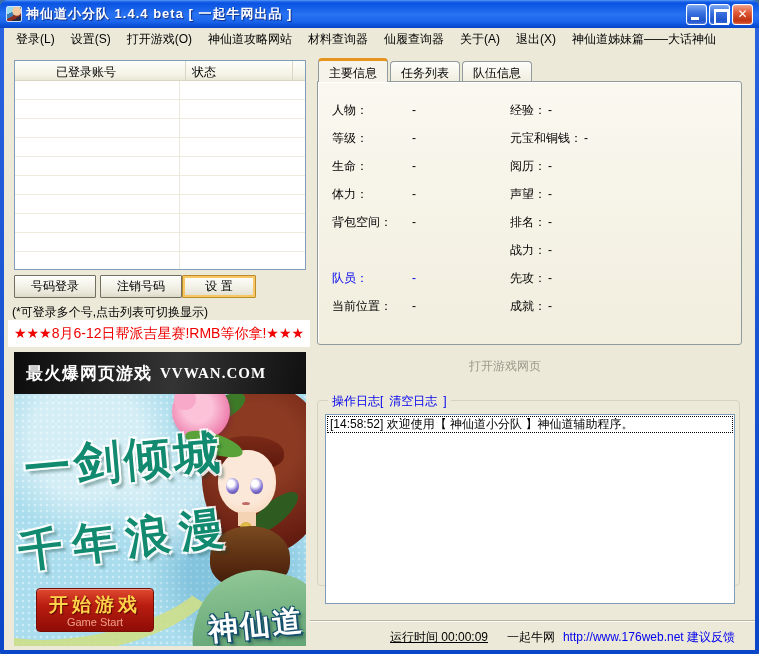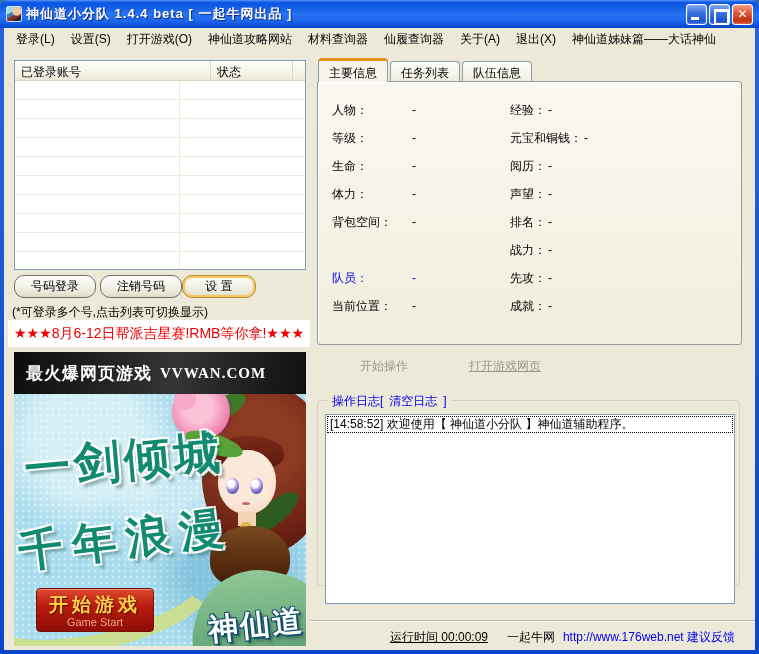--- a/index.html
+++ b/index.html
@@ -62,33 +62,33 @@
 
   
   .acc-list {
     position:absolute; left:10px; top:32px; width:292px; height:210px;
     background:#fff; border:1px solid #7F9DB9;
   }
   .acc-header { display:flex; height:20px; font-size:12px;
     background:linear-gradient(180deg,#fefefb,#f4f3e6 70%,#e9e7d6);
     border-bottom:1px solid #d9d6c4; }
   .acc-header .hcol { padding:3px 6px 0 6px; border-right:1px solid #d9d6c4; overflow:hidden; white-space:nowrap; }
-  .acc-header .c1 { width:196px; }
+  .acc-header .c1 { width:136px;margin-left:35px; }
   .acc-header .c2 { flex:1; }
   .acc-header .c3 { width:10px; border-right:none; }
   .acc-body {
     position:absolute; left:0; right:0; top:20px; bottom:0;
     background: repeating-linear-gradient(180deg,#ffffff 0 18px,#eeebdd 18px 19px);
   }
   .acc-body .vline { position:absolute; top:0; bottom:0; width:1px; background:#ece9da; left:164px; }
 
   
   .xp-btn {
     position:absolute; height:23px; font-size:12px; color:#000; text-align:center;
-    border:1px solid #736f60; border-radius:10px; line-height:21px; cursor:default;
+    border:1px solid #736f60; border-radius:1px; line-height:21px; cursor:default;
     background:linear-gradient(180deg,#fefefb,#f4f3ea 45%,#e9e7d9 80%,#ddd9c8);
     box-shadow: inset 0 1px 0 #fff;
   }
   .xp-btn.focus {
     border-color:#b98c2c;
     box-shadow: inset 0 0 0 2px #f9c664, inset 0 1px 0 #fff;
   }
   .btn-login { left:10px; top:247px; width:82px; }
   .btn-logout { left:96px; top:247px; width:82px; }
   .btn-settings { left:178px; top:247px; width:74px;text-align:center; }
@@ -201,21 +201,21 @@
   .info-row { height:28px; display:flex; align-items:center; font-size:12px; color:#000; white-space:nowrap; }
   .info-col.left .ilabel { min-width:80px; }
   .info-col.right .ilabel { margin-right:2px; }
   .link-blue { color:#0000EE; cursor:pointer; }
 
   .ghost-btn {
     position:absolute; top:327px; height:23px; border:none; background:transparent;
     color:#9c988b; font-size:12px; text-align:center; line-height:23px; cursor:default;
   }
   .ghost-start { left:332px; width:96px; }
-  .ghost-open { left:446px; width:110px;text-decoration:underline; }
+  .ghost-open { left:446px; width:110px; }
 
   
   .log-group {
     position:absolute; left:313px; top:372px; width:423px; height:186px;
     border:1px solid #d5d2bf; border-radius:4px;
   }
   .log-caption {
     position:absolute; top:-8px; left:10px; background:#ECE9D8; padding:0 4px;
     font-size:12px; color:#0000EE; white-space:nowrap; z-index:2;
   }
@@ -390,21 +390,20 @@
           <span class="ilabel">先攻：</span>
           <span class="ivalue">-</span>
         </div>
         <div class="info-row">
           <span class="ilabel">成就：</span>
           <span class="ivalue">-</span>
         </div>
       </div>
     </div>
 
-    <div class="ghost-btn ghost-start">开始操作</div>
     <div class="ghost-btn ghost-open">打开游戏网页</div>
 
     <div class="log-group">
       <div class="log-caption">
         <span>操作日志[</span><span class="clear-link">清空日志</span><span>]</span>
       </div>
       <div class="log-box">
         <div class="log-entry">[14:58:52] 欢迎使用【 神仙道小分队 】神仙道辅助程序。</div>
       </div>
     </div>

